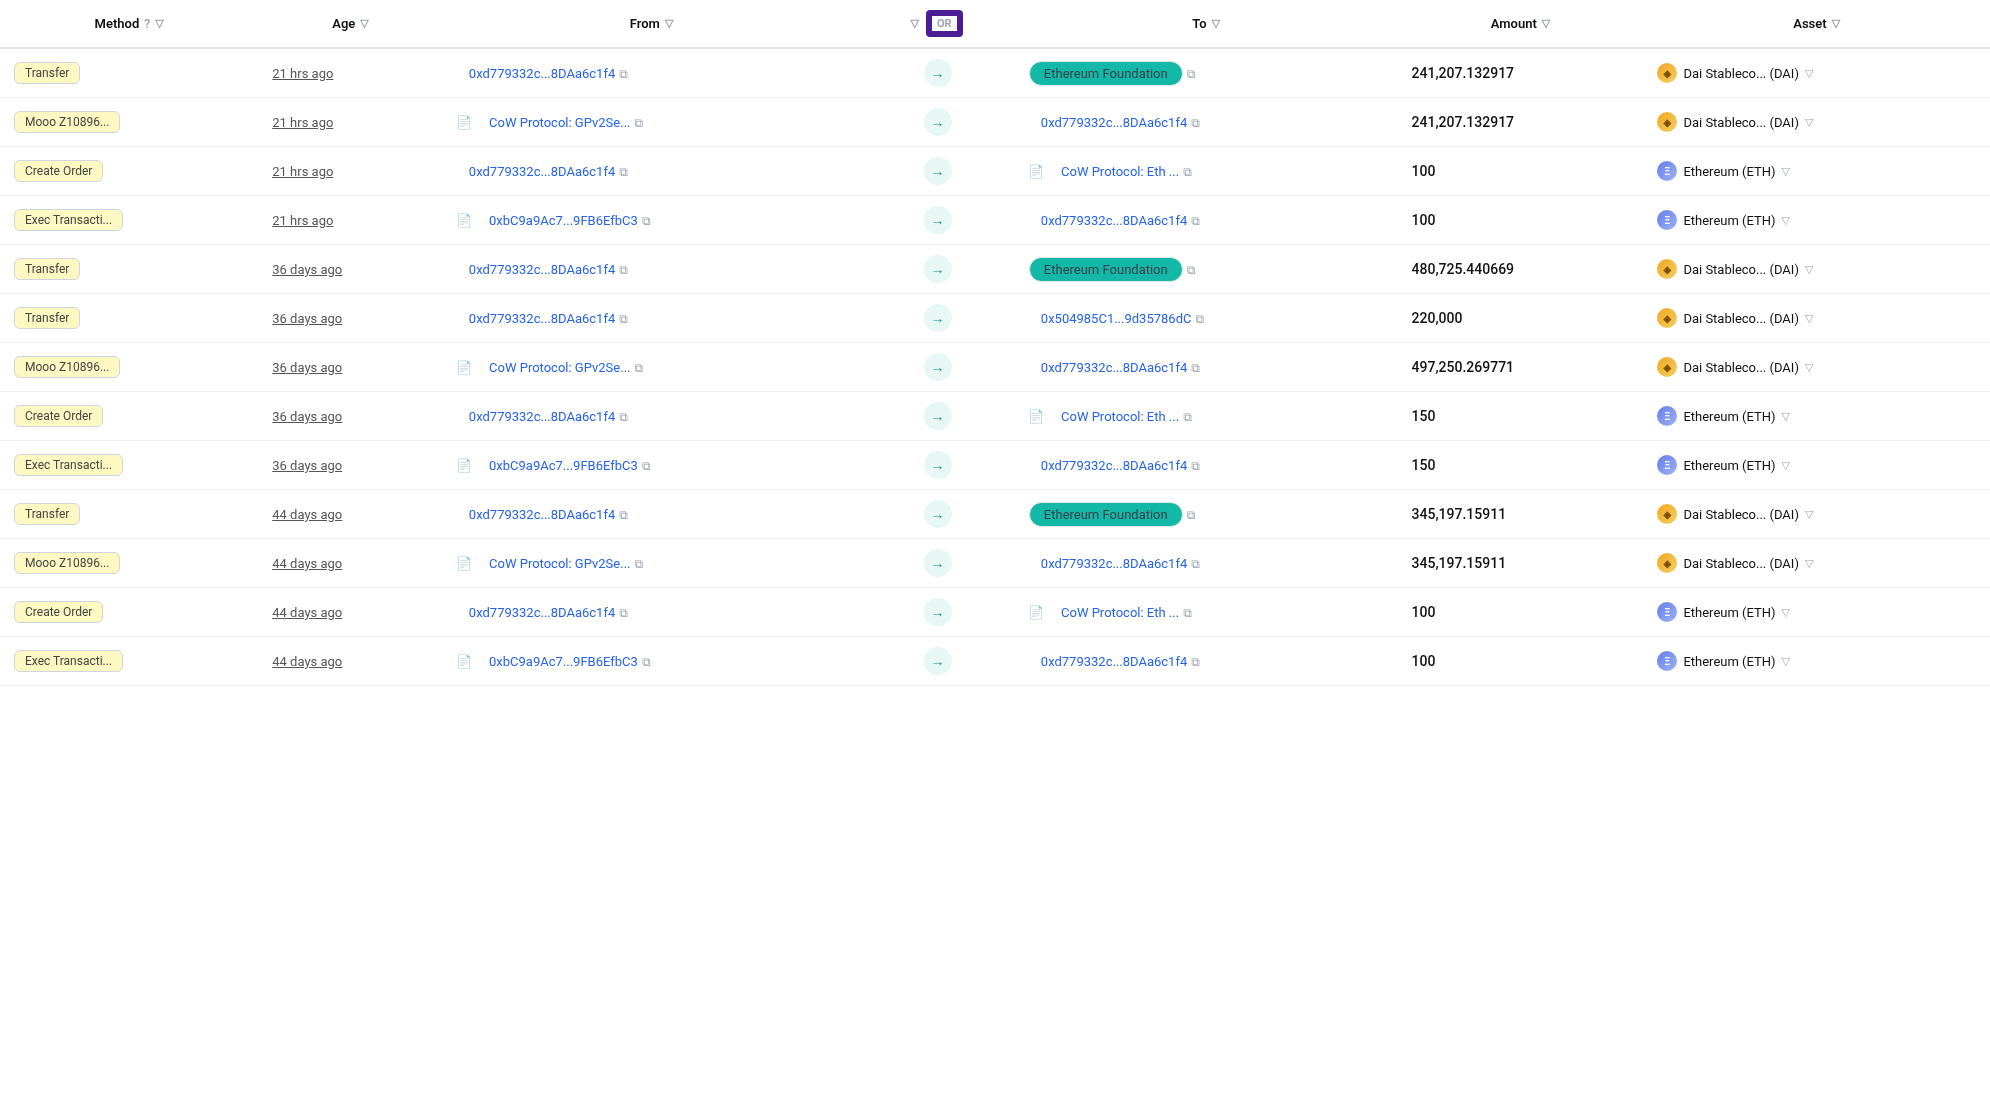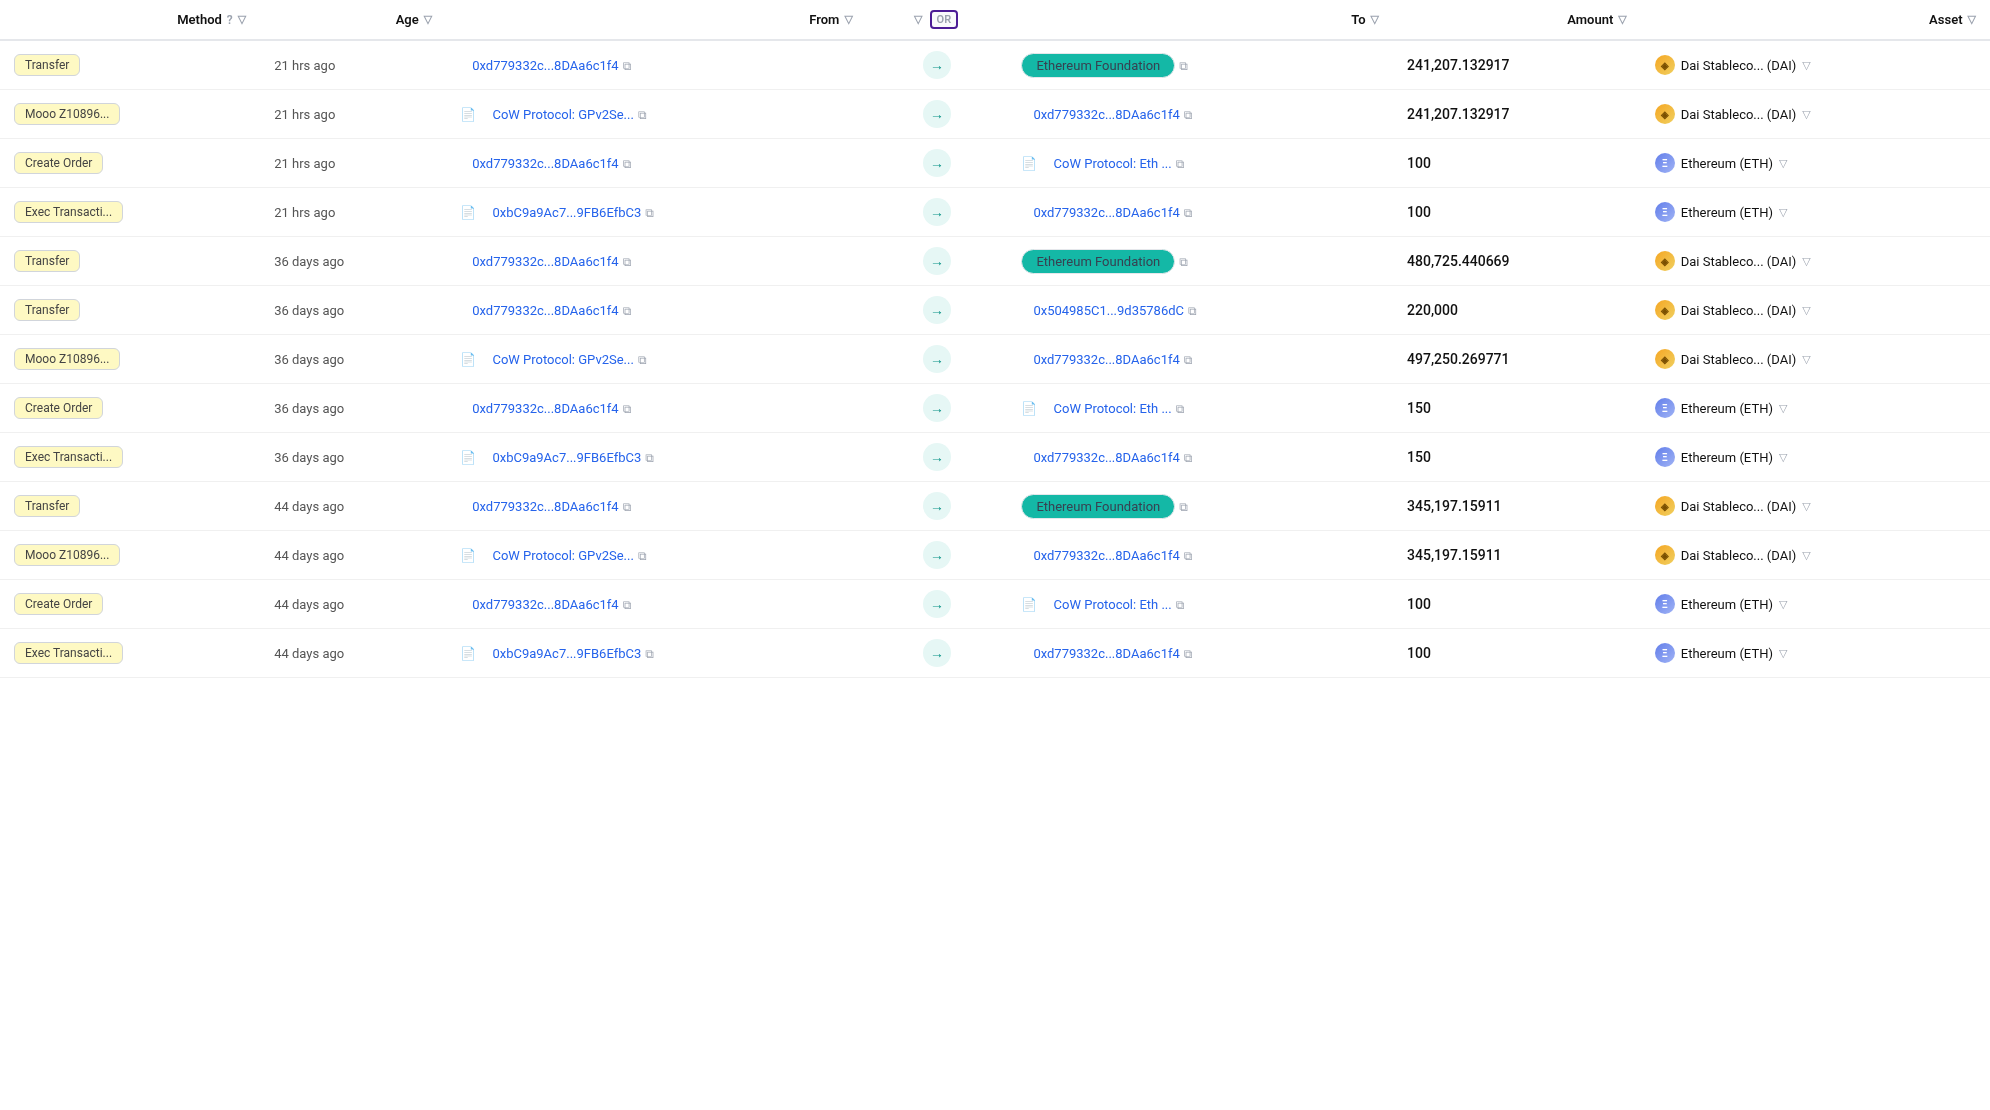--- a/index.html
+++ b/index.html
@@ -11,21 +11,21 @@
     }
     table {
       width: 100%;
       border-collapse: collapse;
     }
     thead tr {
       border-bottom: 2px solid #e5e7eb;
     }
     th {
       padding: 10px 14px;
-      text-align: right;
+      text-align: center;
       font-weight: 600;
       font-size: 13px;
       color: #111;
       white-space: nowrap;
       background: #fff;
     }
     th .th-inner {
       display: inline-flex;
       align-items: center;
       gap: 5px;
@@ -41,20 +41,21 @@
       border: 1px solid #d1d5db;
       border-radius: 6px;
       padding: 3px 10px;
       font-size: 12px;
       color: #444;
       background: #fef9c3;
     }
     .age-text {
       color: #555;
       font-size: 13px;
+      text-decoration: underline;
     }
     .address-link {
       color: #2563eb;
       text-decoration: none;
       font-size: 13px;
       margin-left: 12px;
     }
     .copy-icon {
       display: inline-block;
       cursor: pointer;
@@ -134,21 +135,21 @@
     }
     .help-icon {
       color: #9ca3af;
       font-size: 12px;
       cursor: pointer;
     }
     .or-label {
       font-size: 11px;
       color: #9ca3af;
       background: #f9fafb;
-      border: 2px solid #4c1d95;
+      border: 6px solid #4c1d95;
       border-radius: 4px;
       padding: 1px 5px;
       margin: 0 2px;
     }
     .col-or {
       text-align: center;
     }
   </style>
 </head>
 <body>

